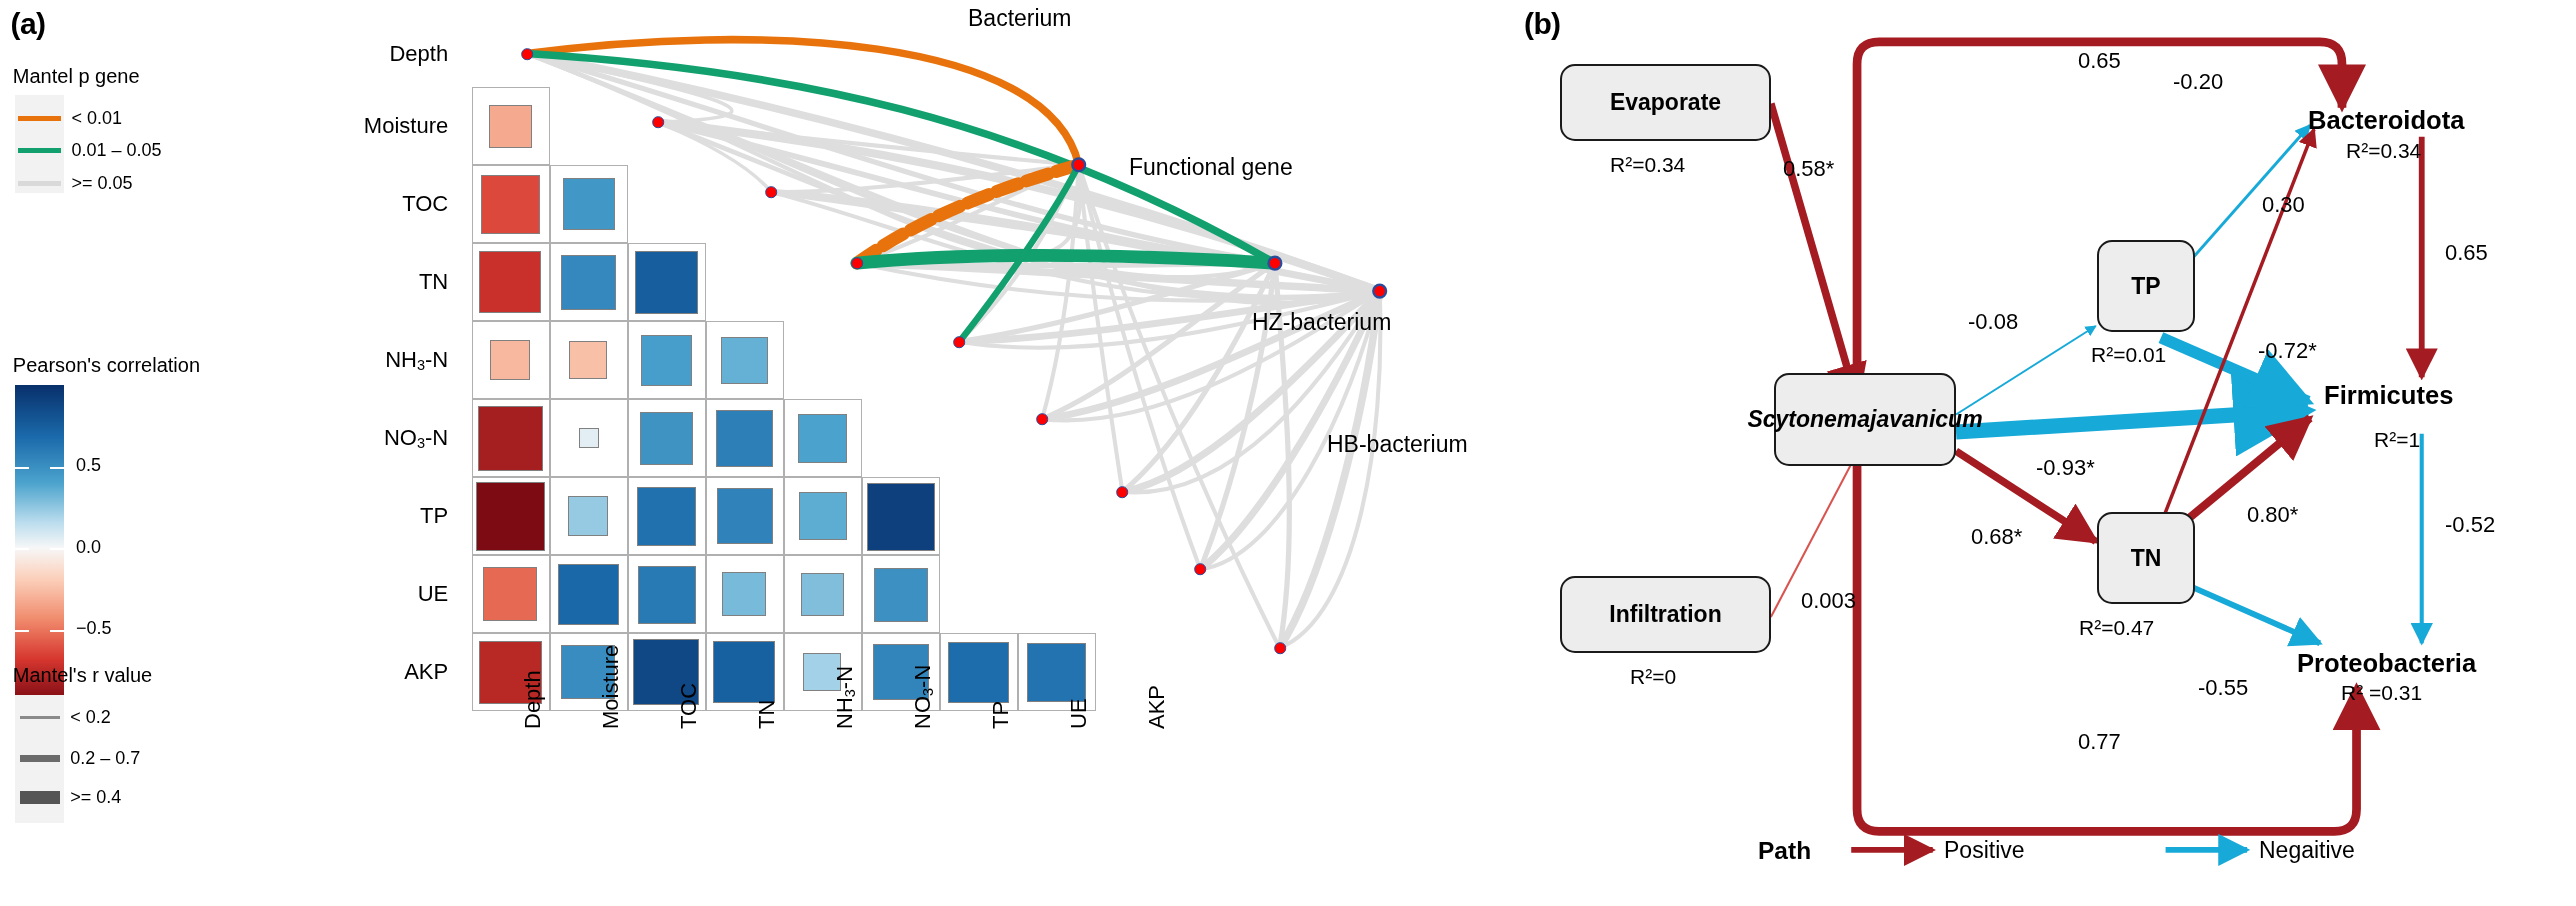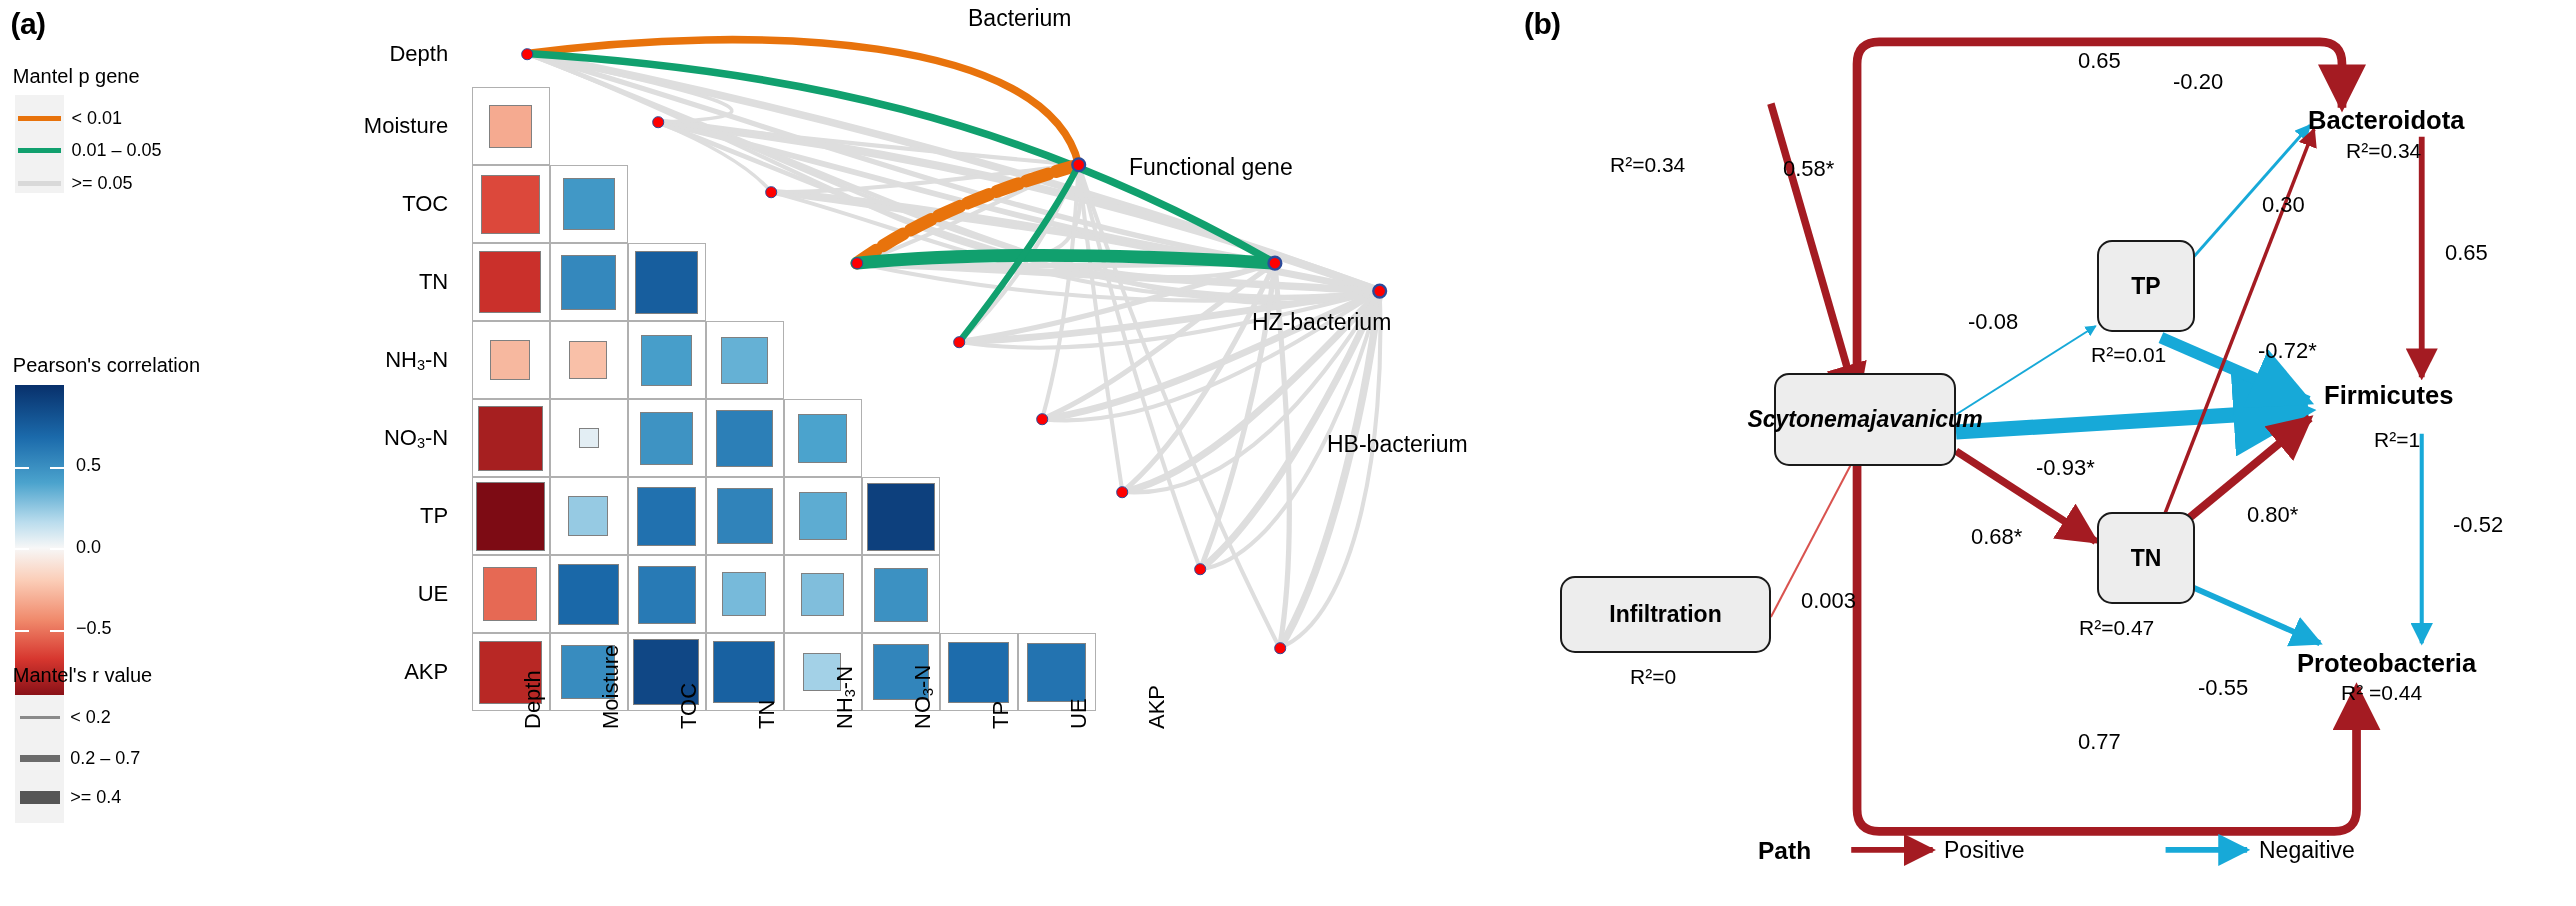--- a/index.html
+++ b/index.html
@@ -283,20 +283,21 @@
     <path d="M3712,930 L3968,718" stroke="#a41b22" stroke-width="14" fill="none" marker-end="url(#ar-pos)"></path>
     <path d="M3712,985 L3985,1105" stroke="#17a9d8" stroke-width="10" fill="none" marker-end="url(#ar-neg)"></path>
 
     <path d="M4160,235 L4160,648" stroke="#a41b22" stroke-width="10" fill="none" marker-end="url(#ar-pos)"></path>
     <path d="M4160,745 L4160,1105" stroke="#17a9d8" stroke-width="7" fill="none" marker-end="url(#ar-neg)"></path>
 
     <path d="M3180,1460 L3320,1460" stroke="#a41b22" stroke-width="10" fill="none" marker-end="url(#ar-pos)"></path>
     <path d="M3720,1460 L3860,1460" stroke="#17a9d8" stroke-width="10" fill="none" marker-end="url(#ar-neg)"></path>
   </svg>
 
+  <div class="sem-box" style="left:1560px;top:64px;width:211px;height:77px;">Evaporate</div>
   <div class="sem-r2" style="left:1610px;top:153px;">R²=0.34</div>
 
   <div class="sem-box" style="left:1560px;top:576px;width:211px;height:77px;">Infiltration</div>
   <div class="sem-r2" style="left:1630px;top:665px;">R²=0</div>
 
   <div class="sem-box ital" style="left:1774px;top:373px;width:182px;height:93px;flex-direction:row;">
     <span>Scytonema</span>
     <span>javanicum</span>
   </div>
 
@@ -306,35 +307,35 @@
   <div class="sem-box" style="left:2097px;top:512px;width:98px;height:92px;">TN</div>
   <div class="sem-r2" style="left:2079px;top:616px;">R²=0.47</div>
 
   <div class="sem-plain" style="left:2308px;top:106px;">Bacteroidota</div>
   <div class="sem-r2" style="left:2346px;top:139px;">R²=0.34</div>
 
   <div class="sem-plain" style="left:2324px;top:381px;">Firmicutes</div>
   <div class="sem-r2" style="left:2374px;top:412px;margin-top:16px;">R²=1</div>
 
   <div class="sem-plain" style="left:2297px;top:649px;">Proteobacteria</div>
-  <div class="sem-r2" style="left:2341px;top:681px;">R² =0.44</div>
+  <div class="sem-r2" style="left:2341px;top:681px;">R² =0.31</div>
 
   <div class="sem-coef" style="left:1783px;top:156px;">0.58*</div>
   <div class="sem-coef" style="left:1801px;top:588px;">0.003</div>
   <div class="sem-coef" style="left:1968px;top:309px;">-0.08</div>
   <div class="sem-coef" style="left:2036px;top:455px;">-0.93*</div>
   <div class="sem-coef" style="left:1971px;top:524px;">0.68*</div>
   <div class="sem-coef" style="left:2078px;top:48px;">0.65</div>
   <div class="sem-coef" style="left:2078px;top:729px;">0.77</div>
   <div class="sem-coef" style="left:2173px;top:69px;">-0.20</div>
   <div class="sem-coef" style="left:2258px;top:338px;">-0.72*</div>
   <div class="sem-coef" style="left:2262px;top:192px;">0.30</div>
   <div class="sem-coef" style="left:2247px;top:502px;">0.80*</div>
   <div class="sem-coef" style="left:2198px;top:675px;">-0.55</div>
   <div class="sem-coef" style="left:2445px;top:240px;">0.65</div>
-  <div class="sem-coef" style="left:2445px;top:512px;margin-left:8px;">-0.52</div>
+  <div class="sem-coef" style="left:2445px;top:512px;">-0.52</div>
 
   <div class="sem-legend-title" style="left:1758px;top:837px;">Path</div>
   <div class="sem-legend-label" style="left:1944px;top:837px;">Positive</div>
   <div class="sem-legend-label" style="left:2259px;top:837px;">Negaitive</div>
 
 </div>
 
 
 </body></html>

